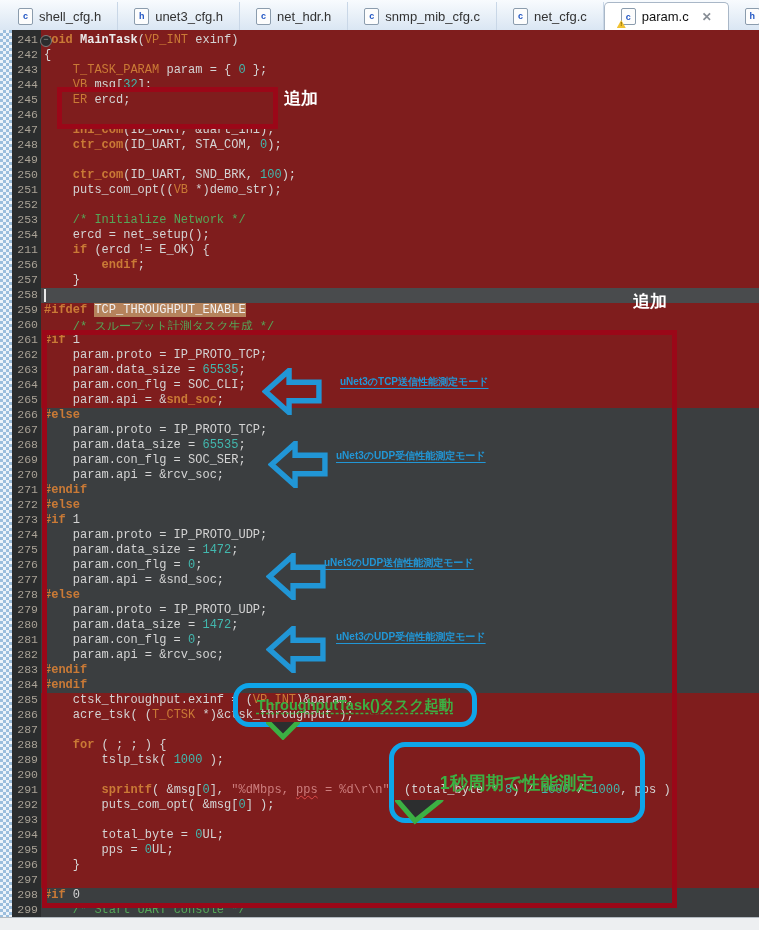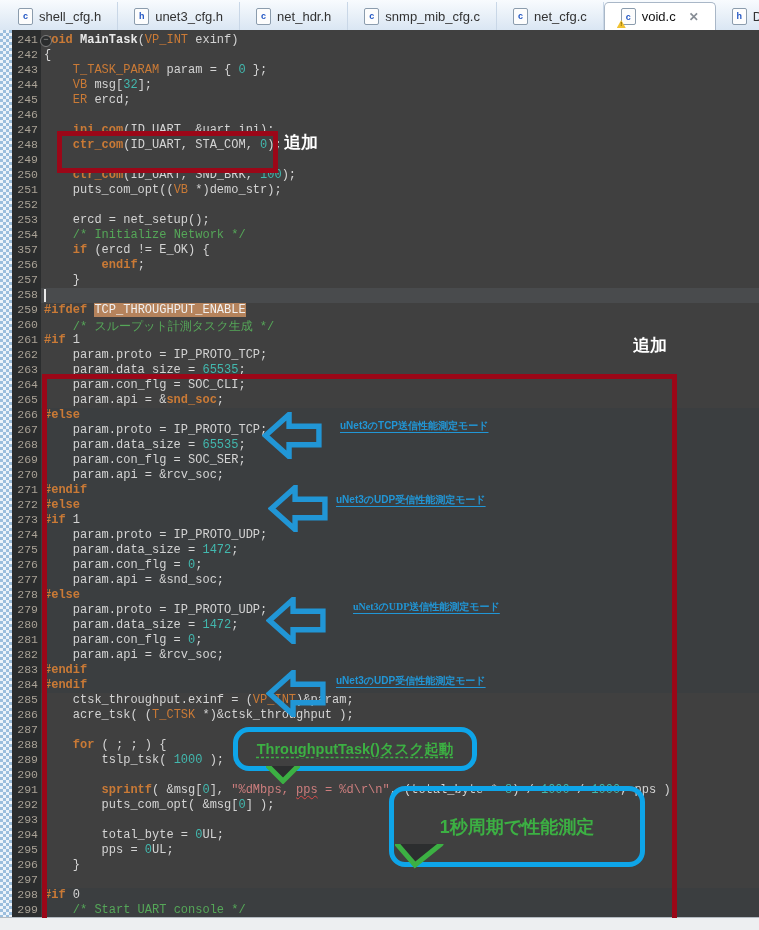--- a/index.html
+++ b/index.html
@@ -30,21 +30,21 @@
     font:bold 9px "Liberation Sans",sans-serif;color:#2357c4;
     display:flex;align-items:center;justify-content:center;flex:0 0 auto;
   }
   .warnov{
     position:absolute;left:-5px;bottom:-4px;width:9px;height:8px;
     clip-path:polygon(50% 0,0 100%,100% 100%);background:#f1c232;
     color:#7a5b00;font:bold 6px/9px "Liberation Sans",sans-serif;text-align:center;
   }
   .tclose{color:#878d95;font-size:12px;margin-left:7px;font-weight:bold;}
   
-  .editor{position:absolute;top:30px;left:0;right:0;bottom:12px;background:#404040;overflow:hidden;}
+  .editor{position:absolute;top:30px;left:0;right:0;bottom:12px;background:#7f1d1d;overflow:hidden;}
   .gutter{position:absolute;left:0;top:0;width:41px;height:100%;background:#2b2d2e;}
   .checker{
     position:absolute;left:0;top:0;width:12px;height:100%;
     background-image:conic-gradient(#9cbedd 25%,#edf3fa 0 50%,#9cbedd 0 75%,#edf3fa 0);
     background-size:6px 6px;
   }
   .gut-lines{position:absolute;top:3px;left:12px;width:28px;}
   .gl{
     height:15px;line-height:15px;font:11.5px "Liberation Mono",monospace;
     color:#a9a296;text-align:right;padding-right:2px;position:relative;
@@ -71,36 +71,36 @@
   .sg-n{color:#42b8ae;}
   .sg-c{color:#55a758;}
   .sg-s{color:#cd7e7e;}
   .sg-w{color:#cd7e7e;text-decoration:underline wavy #e04b4b 1px;text-underline-offset:2px;text-align:center;}
   .sg-h{background:#b5835c;color:#f0f0f0;}
   .hscroll{
     position:absolute;left:0;right:0;bottom:0;height:12px;
     background:#edeff1;border-top:1px solid #b3bac1;
   }
   
-  .ov{position:absolute;inset:0;pointer-events:none;z-index:10;margin-top:44px;}
+  .ov{position:absolute;inset:0;pointer-events:none;z-index:10;}
   .redbox{position:absolute;border:5px solid #9b0718;box-sizing:border-box;}
   .rb-small{left:57px;top:57px;width:221px;height:42px;}
   .rb-big{left:42px;top:300px;width:635px;height:578px;}
   .addedlbl{position:absolute;color:#ffffff;font-weight:bold;font-size:17px;}
   .added1{left:284px;top:57px;}
   .added2{left:633px;top:260px;}
   .arrow{position:absolute;width:60px;height:47px;}
   .a1{left:262px;top:338px;} .a2{left:268px;top:411px;}
   .a3{left:266px;top:523px;} .a4{left:266px;top:596px;}
   .bluelbl{
     position:absolute;color:#2196d6;font-weight:bold;font-size:10px;
     text-decoration:underline;text-underline-offset:3px;white-space:nowrap;
   }
   .bl1{left:340px;top:345px;} .bl2{left:336px;top:419px;}
-  .bl3{left:353px;top:526px;font-family:Liberation Serif, serif;} .bl4{left:336px;top:600px;}
+  .bl3{left:324px;top:526px;} .bl4{left:336px;top:600px;}
   .bubble{
     position:absolute;border:5px solid #0ea5e9;border-radius:16px;box-sizing:border-box;
     display:flex;align-items:center;justify-content:center;
     color:#3cb043;font-weight:bold;white-space:nowrap;
   }
   .bub1{left:233px;top:653px;width:244px;height:44px;font-size:14.5px;}
   .bub1 span{text-decoration:underline dashed;text-underline-offset:3px;}
   .bub2{left:389px;top:712px;width:256px;height:81px;font-size:18px;justify-content:center;}
   .tail{position:absolute;}
   .t1{left:266px;top:692px;}
@@ -126,21 +126,21 @@
       <div class="tab">
         <span class="ficon">c</span>
         <span>snmp_mib_cfg.c</span>
       </div>
       <div class="tab">
         <span class="ficon">c</span>
         <span>net_cfg.c</span>
       </div>
       <div class="tab active">
         <span class="ficon">c<span class="warnov">!</span></span>
-        <span>void.c</span>
+        <span>param.c</span>
         <span class="tclose">✕</span>
       </div>
       <div class="tab">
         <span class="ficon">h</span>
         <span>DDR_CYCLO</span>
       </div>
     </div>
 </div>
 
 <div class="editor">
@@ -154,21 +154,21 @@
         <div class="gl">245</div>
         <div class="gl">246</div>
         <div class="gl">247</div>
         <div class="gl">248</div>
         <div class="gl">249</div>
         <div class="gl">250</div>
         <div class="gl">251</div>
         <div class="gl">252</div>
         <div class="gl">253</div>
         <div class="gl">254</div>
-        <div class="gl">357</div>
+        <div class="gl">211</div>
         <div class="gl">256</div>
         <div class="gl">257</div>
         <div class="gl">258</div>
         <div class="gl">259</div>
         <div class="gl">260</div>
         <div class="gl">261</div>
         <div class="gl">262</div>
         <div class="gl">263</div>
         <div class="gl">264</div>
         <div class="gl">265</div>
@@ -215,22 +215,22 @@
         <div class="code-line"><span class="sg-p">    </span><span class="sg-t">T_TASK_PARAM</span><span class="sg-p"> param = { </span><span class="sg-n">0</span><span class="sg-p"> };</span></div>
         <div class="code-line"><span class="sg-p">    </span><span class="sg-t">VB</span><span class="sg-p"> msg[</span><span class="sg-n">32</span><span class="sg-p">];</span></div>
         <div class="code-line"><span class="sg-p">    </span><span class="sg-t">ER</span><span class="sg-p"> ercd;</span></div>
         <div class="code-line"></div>
         <div class="code-line"><span class="sg-p">    </span><span class="sg-k">ini_com</span><span class="sg-p">(ID_UART, &amp;uart_ini);</span></div>
         <div class="code-line"><span class="sg-p">    </span><span class="sg-k">ctr_com</span><span class="sg-p">(ID_UART, STA_COM, </span><span class="sg-n">0</span><span class="sg-p">);</span></div>
         <div class="code-line"></div>
         <div class="code-line"><span class="sg-p">    </span><span class="sg-k">ctr_com</span><span class="sg-p">(ID_UART, SND_BRK, </span><span class="sg-n">100</span><span class="sg-p">);</span></div>
         <div class="code-line"><span class="sg-p">    puts_com_opt((</span><span class="sg-t">VB</span><span class="sg-p"> *)demo_str);</span></div>
         <div class="code-line"></div>
+        <div class="code-line"><span class="sg-p">    </span><span class="sg-c">/* Initialize Network */</span></div>
         <div class="code-line"><span class="sg-p">    ercd = net_setup();</span></div>
-        <div class="code-line"><span class="sg-p">    </span><span class="sg-c">/* Initialize Network */</span></div>
         <div class="code-line"><span class="sg-p">    </span><span class="sg-k">if</span><span class="sg-p"> (ercd != E_OK) {</span></div>
         <div class="code-line"><span class="sg-p">        </span><span class="sg-k">endif</span><span class="sg-p">;</span></div>
         <div class="code-line"><span class="sg-p">    }</span></div>
         <div class="code-line current"></div>
         <div class="code-line"><span class="sg-k">#ifdef</span><span class="sg-p"> </span><span class="sg-h">TCP_THROUGHPUT_ENABLE</span></div>
         <div class="code-line"><span class="sg-p">    </span><span class="sg-c">/* スループット計測タスク生成 */</span></div>
         <div class="code-line"><span class="sg-k">#if</span><span class="sg-p"> 1</span></div>
         <div class="code-line"><span class="sg-p">    param.proto = IP_PROTO_TCP;</span></div>
         <div class="code-line"><span class="sg-p">    param.data_size = </span><span class="sg-n">65535</span><span class="sg-p">;</span></div>
         <div class="code-line"><span class="sg-p">    param.con_flg = SOC_CLI;</span></div>

